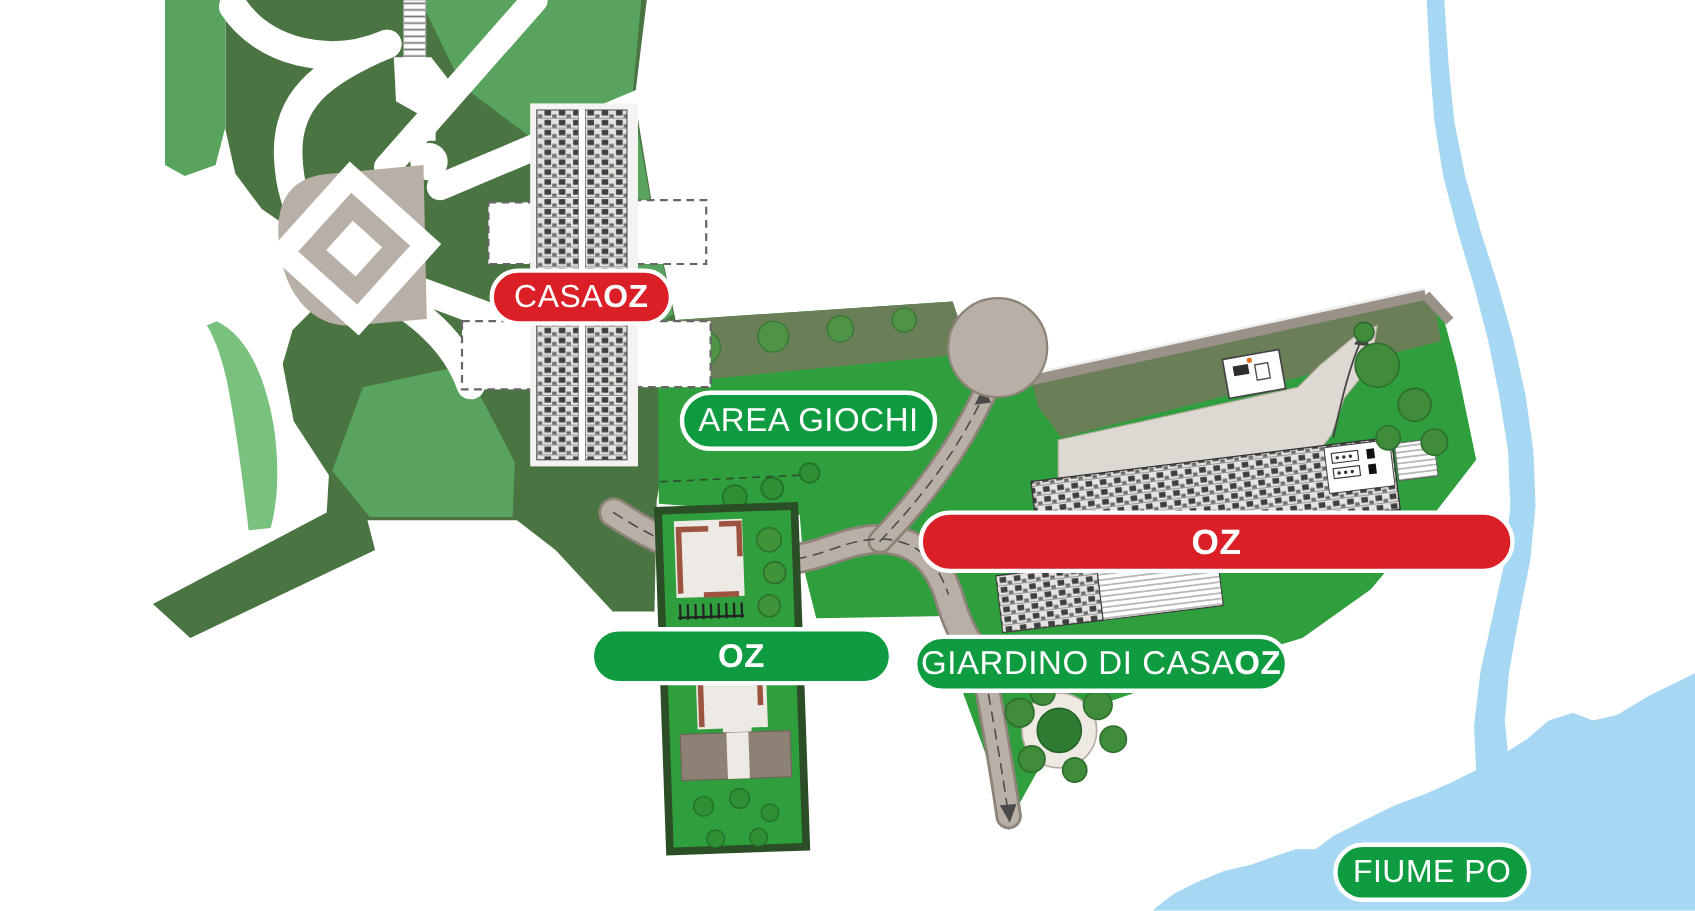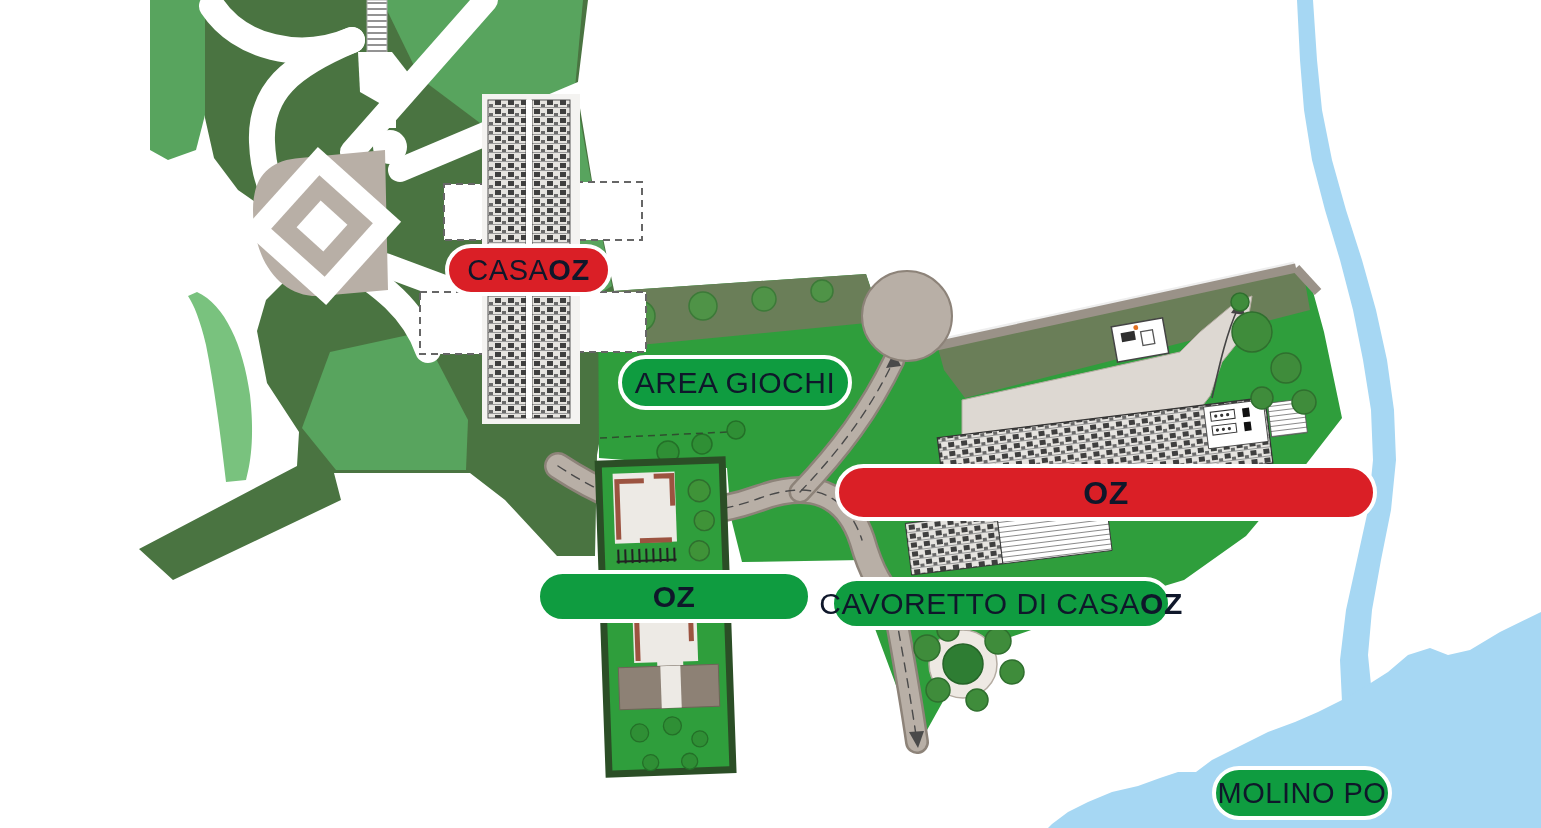--- a/index.html
+++ b/index.html
@@ -21,21 +21,21 @@
     --building-gray:#8d8175;
   }
   html,body{margin:0;padding:0;}
   body{
     width:1541px;height:828px;position:relative;overflow:hidden;
     background:#ffffff;font-family:"Liberation Sans",sans-serif;
   }
   #map-svg{position:absolute;left:0;top:0;}
   .pill{
     position:absolute;display:flex;align-items:center;justify-content:center;
-    color:#0f172a;border:4px solid #fff;border-radius:999px;box-sizing:border-box;
+    color:#ffffff;border:4px solid #fff;border-radius:999px;box-sizing:border-box;
     white-space:nowrap;letter-spacing:0.5px;line-height:1;cursor:pointer;
     font-family:"Liberation Sans",sans-serif;
   }
   .pill.red{background:var(--label-red);}
   .pill.green{background:var(--label-green);}
   .pill b{font-weight:bold;}
   #pill-casaoz  {left:445px;top:244px;width:167px;height:52px;font-size:29px;}
   #pill-area    {left:618px;top:355px;width:234px;height:55px;font-size:30px;}
   #pill-molino  {left:835px;top:464px;width:542px;height:57px;font-size:32px;}
   #pill-orto    {left:536px;top:570px;width:276px;height:53px;font-size:30px;}
@@ -279,19 +279,19 @@
   <span>AREA GIOCHI</span>
     <b></b>
 </div>
 <div id="pill-molino" class="pill red">
     <b>OZ</b>
 </div>
 <div id="pill-orto" class="pill green">
     <b>OZ</b>
 </div>
 <div id="pill-giardino" class="pill green">
-  <span>CAVORETTO DI CASA</span>
+  <span>GIARDINO DI CASA</span>
     <b>OZ</b>
 </div>
 <div id="pill-fiume" class="pill green">
-  <span>MOLINO PO</span>
+  <span>FIUME PO</span>
     <b></b>
 </div>
 
 </body></html>

